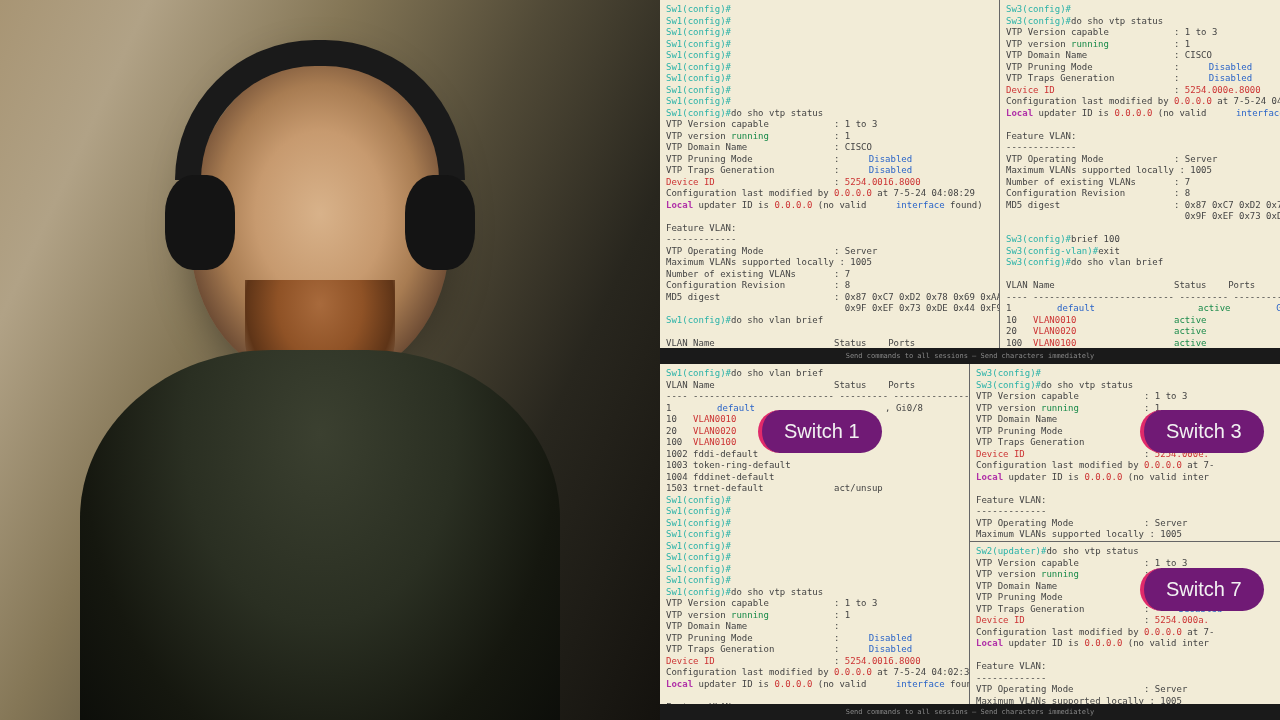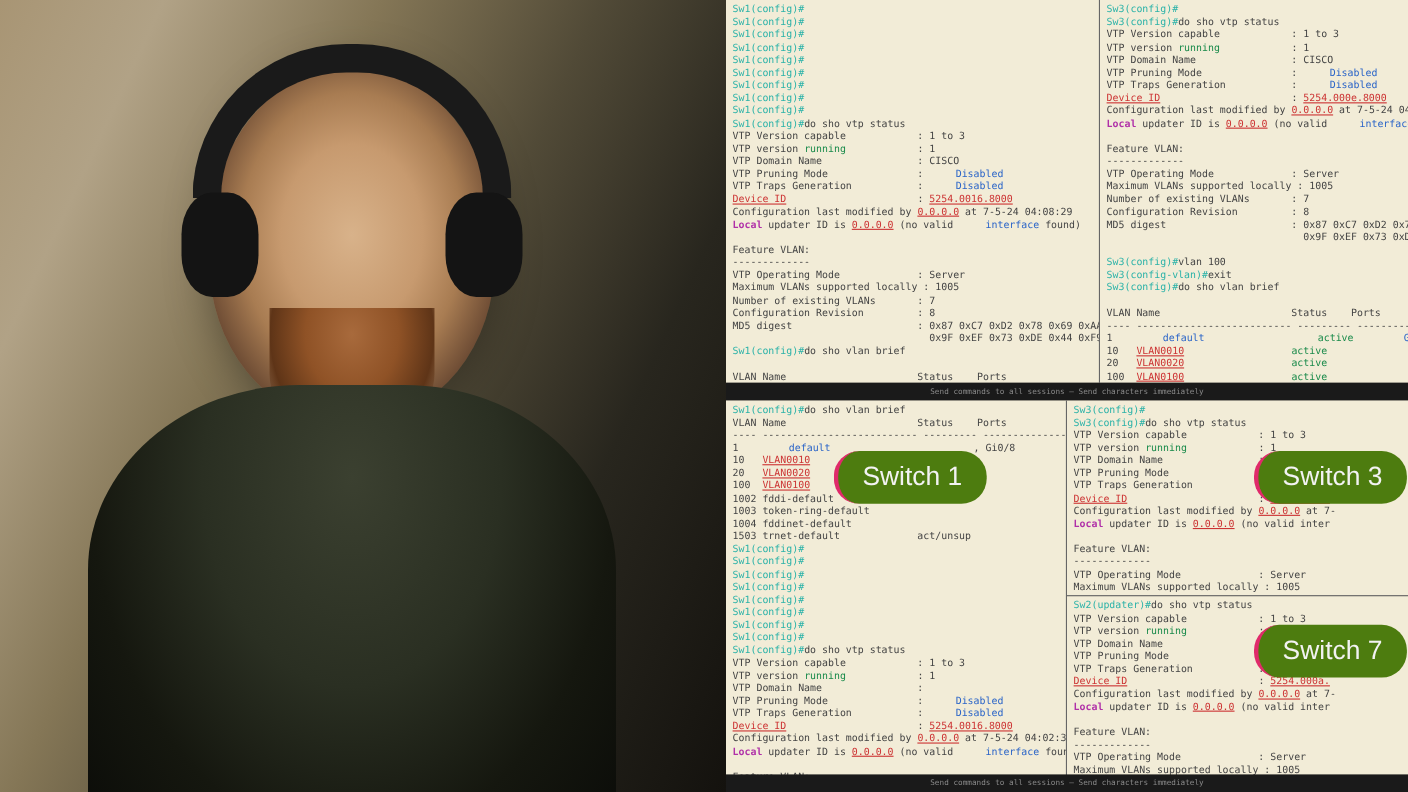--- a/index.html
+++ b/index.html
@@ -50,31 +50,31 @@
   .t1 { left: 660px; top: 0;   width: 340px; height: 348px; border-right:1px solid #666;}
   .t2 { left: 1000px; top: 0;  width: 280px; height: 348px; }
   .t3 { left: 660px; top: 364px; width: 310px; height: 356px; border-right:1px solid #666;}
   .t4 { left: 970px; top: 364px; width: 310px; height: 178px; border-bottom:1px solid #666;}
   .t5 { left: 970px; top: 542px; width: 310px; height: 178px; }
 
   .sep-top { position:absolute; left:660px; top:348px; width:620px; height:16px; background:#1a1a1a; color:#888; font-size:7px; text-align:center; line-height:16px;}
   .sep-bot { position:absolute; left:660px; top:704px; width:620px; height:16px; background:#1a1a1a; color:#888; font-size:7px; text-align:center; line-height:16px;}
 
   .prompt { color:#2ab2a8; }
-  .kw-red { color:#c33;text-decoration:underline; }
+  .kw-red { color:#c33; }
   .kw-blue { color:#2a64c8;padding-left:24px; }
   .kw-mag { color:#b030a8;font-weight:bold; }
   .kw-green{ color:#198a4a; }
 
   .tag {
     position:absolute;
-    background:#4d7c0f;
+    background:#701a75;
     color:#f2f2f2;
     font-family: "Helvetica Neue", Arial, sans-serif;
-    font-size:24px; font-weight:500;
+    font-size:20px; font-weight:500;
     padding:10px 22px;
     border-left:4px solid #e02a6a;
     border-radius:23px;
   }
   .tag1{ left:758px; top:410px; }
   .tag3{ left:1140px; top:410px;text-align:center; }
   .tag2{ left:1140px; top:568px; }
 </style>
 </head>
 <body>
@@ -141,21 +141,21 @@
 <span> </span>
 <span>Feature VLAN:</span>
 <span>-------------</span>
 <span>VTP Operating Mode             : Server</span>
 <span>Maximum VLANs supported locally : 1005</span>
 <span>Number of existing VLANs       : 7</span>
 <span>Configuration Revision         : 8</span>
 <span>MD5 digest                     : 0x87 0xC7 0xD2 0x78 0x69 0xAA 0x9D 0xBC</span>
 <span>                                 0x9F 0xEF 0x73 0xDE 0x44 0xF9 0x8F 0xF1</span>
 <span> </span>
-<span><span class="prompt">Sw3(config)#</span><span>vlan 100</span></span>
+<span><span class="prompt">Sw3(config)#</span><span>brief 100</span></span>
 <span><span class="prompt">Sw3(config-vlan)#</span><span>exit</span></span>
 <span><span class="prompt">Sw3(config)#</span><span>do sho vlan brief</span></span>
 <span> </span>
 <span>VLAN Name                      Status    Ports</span>
 <span>---- -------------------------- --------- ------------------</span>
 <span><span>1    </span><span class="kw-blue">default</span><span>                   </span><span class="kw-green">active</span><span>    </span><span class="kw-blue">Gi0/0, Gi0/2, Gi0/3</span></span>
 <span><span>10   </span><span class="kw-red">VLAN0010</span><span>                  </span><span class="kw-green">active</span></span>
 <span><span>20   </span><span class="kw-red">VLAN0020</span><span>                  </span><span class="kw-green">active</span></span>
 <span><span>100  </span><span class="kw-red">VLAN0100</span><span>                  </span><span class="kw-green">active</span></span>
 

